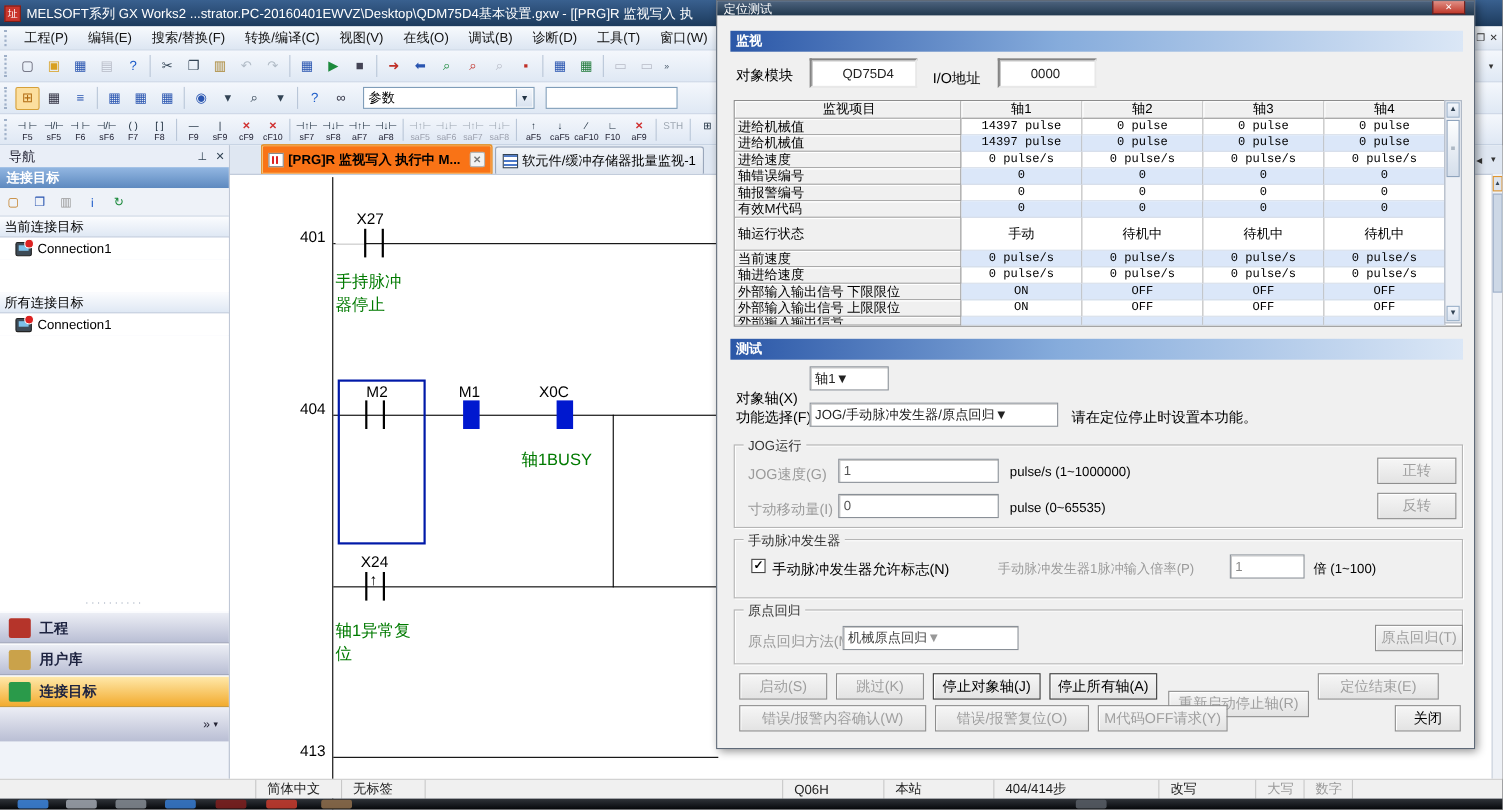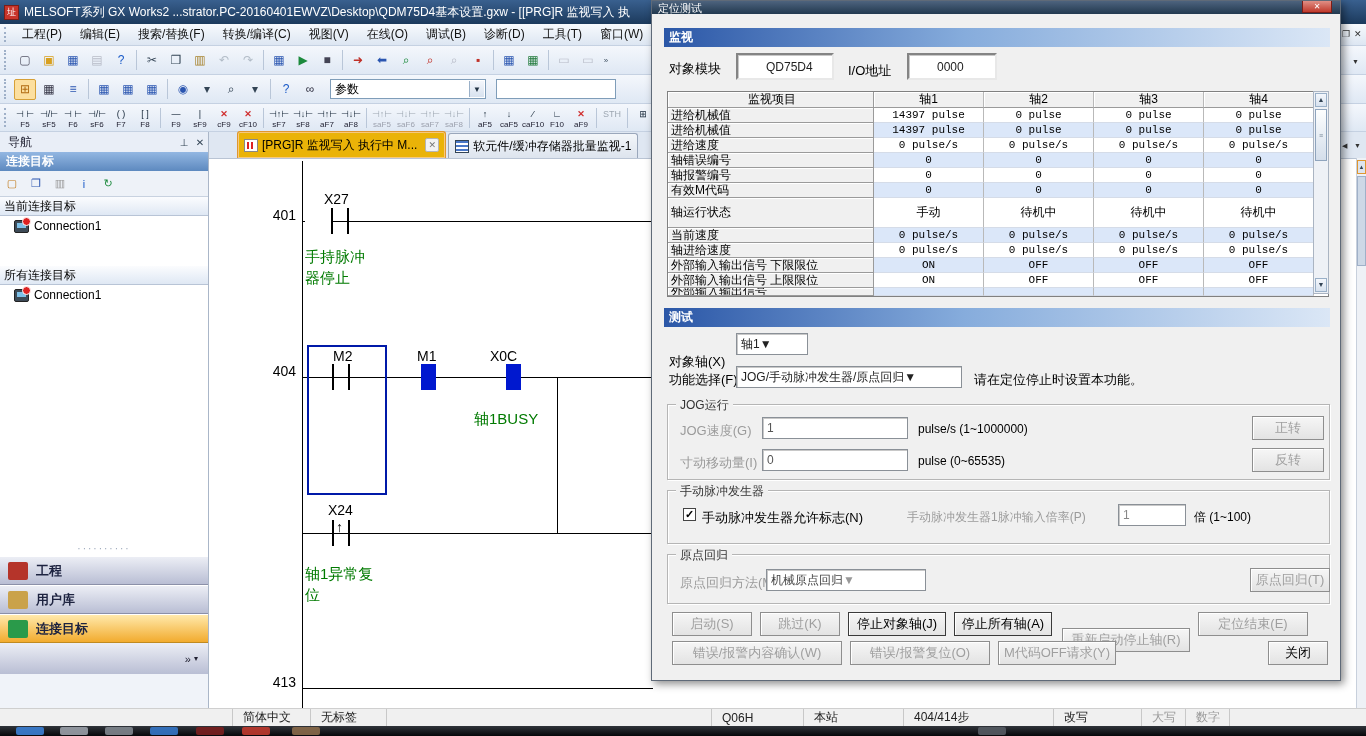--- a/index.html
+++ b/index.html
@@ -45,21 +45,21 @@
   .navwhite{background:#fff;}
   .dotgrip{color:#9aa6b8;font-size:10px;letter-spacing:2px;text-align:center;}
   .navbtn{height:29px;background:linear-gradient(#eceef5,#b9bed4);border-top:1px solid #fff;border-bottom:1px solid #8b90a8;display:flex;align-items:center;font-size:13px;font-weight:bold;color:#1d2340;padding-left:8px;}
   .navbtn.sel{background:linear-gradient(#ffe9ab,#f2ab2e);border-bottom-color:#c08a20;}
   .navbtn .bicon{width:20px;height:18px;margin-right:8px;border-radius:2px;}
   #navexp{height:31px;background:linear-gradient(#eceef5,#b9bed4);display:flex;align-items:center;justify-content:flex-end;padding-right:10px;color:#223;font-size:11px;}
   
   #editor{left:209px;top:132px;width:1157px;height:576px;background:#fff;}
   #tabbar{position:absolute;left:0;top:0;width:100%;height:27px;background:#dfe7f2;border-bottom:1px solid #b9c4d4;display:flex;align-items:flex-end;padding-left:28px;}
   .tab{height:25px;display:flex;align-items:center;padding:0 6px;font-size:12px;border:1px solid #9aa7bb;border-bottom:none;border-radius:3px 3px 0 0;background:linear-gradient(#f3f6fa,#dde4ee);margin-right:2px;white-space:nowrap;}
-  .tab.active{background:#eab308;border-color:#e0962f;box-shadow:0 0 0 1px #f6c97e inset;font-weight:normal;height:27px;}
+  .tab.active{background:#f97316;border-color:#e0962f;box-shadow:0 0 0 1px #f6c97e inset;font-weight:bold;height:27px;}
   .tab .ticon{width:14px;height:13px;margin-right:4px;border:1px solid #888;background:#fff;position:relative;}
   .tab .ticon.red:before{content:"";position:absolute;inset:2px;background:repeating-linear-gradient(90deg,#d22 0 2px,#fff 2px 4px);}
   .tab .ticon.grid{background:repeating-linear-gradient(#4a78c8 0 2px,#fff 2px 4px),#fff;border-color:#345;}
   .tab .tclose{width:14px;height:14px;margin-left:8px;border:1px solid #b5b5b5;background:#f2f2f2;color:#777;font-size:9px;line-height:12px;text-align:center;border-radius:2px;}
   
   .lline{background:#000;}
   .lnum{font-size:14px;color:#000;width:46px;text-align:right;}
   .dlabel{font-size:14px;color:#000;}
   .comment{font-size:15px;color:#007a00;line-height:21px;}
   .eblock{width:15px;height:26px;background:#0018cf;}

